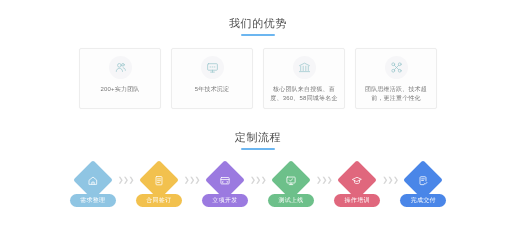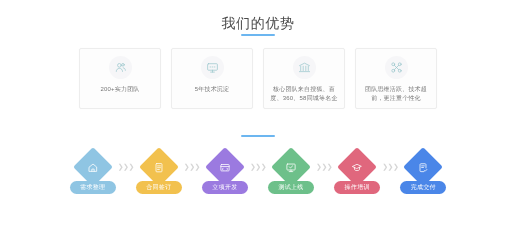--- a/index.html
+++ b/index.html
@@ -14,21 +14,21 @@
     overflow: hidden;
     position: relative;
     -webkit-font-smoothing: antialiased;
   }
 
   
   .section-heading {
     text-align: center;
   }
   .section-heading .heading-text {
-    font-size: 14px;
+    font-size: 11px;
     color: #4a4a4a;
     letter-spacing: 0.6px;
     line-height: 13px;
     display: block;
   }
   .heading-rule {
     width: 34px;
     height: 2px;
     background: #6cb6f0;
     margin: 4px auto 0 auto;
@@ -210,20 +210,21 @@
       </div>
       <div class="card-text">团队思维活跃、技术超前，更注重个性化</div>
     </div>
 
   </div>
 </section>
 
 <section id="process-section">
 
   <div class="section-heading">
+    <span class="heading-text">定制流程</span>
     <div class="heading-rule"></div>
   </div>
 
   <div class="process-row">
 
     <div class="process-step">
       <div class="step-diamond" style="background:#8fc5e3">
         <span class="diamond-glyph">
           <svg width="11" height="11" viewBox="0 0 24 24" fill="none" stroke="#ffffff" stroke-width="1.7" stroke-linecap="round" stroke-linejoin="round">
             <path d="M4 10.5L12 4l8 6.5V20H4z"></path>

